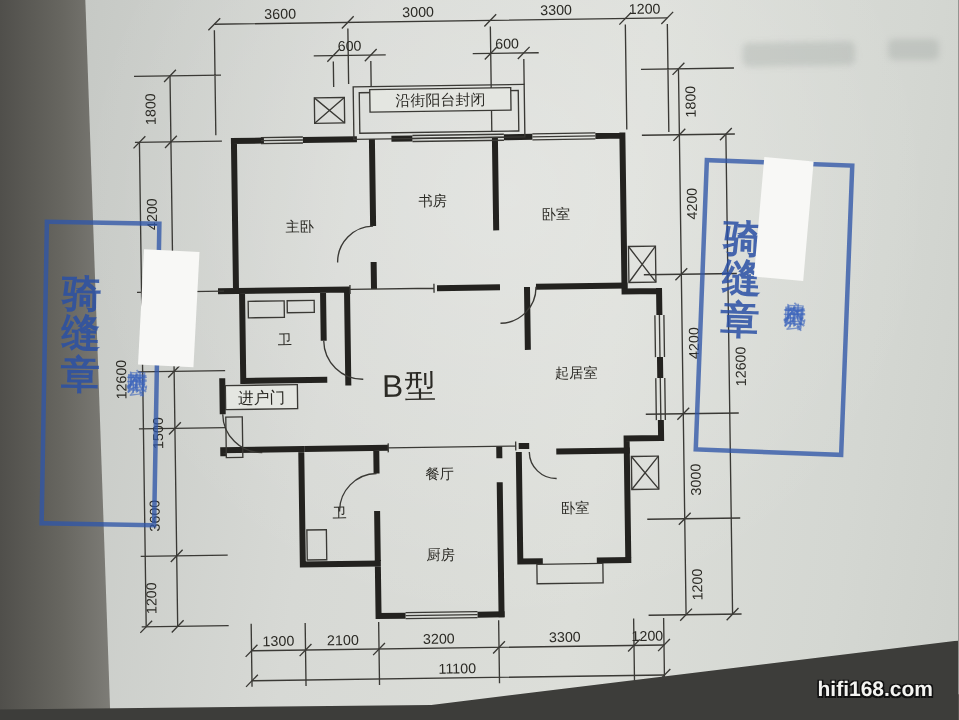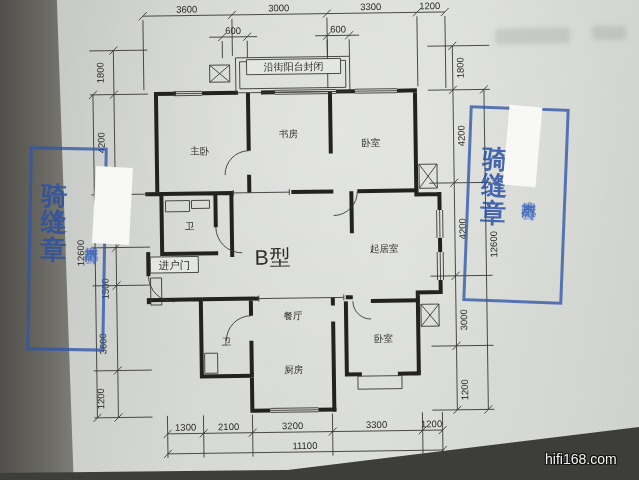--- a/index.html
+++ b/index.html
@@ -32,21 +32,21 @@
   .stamp{border:3px solid rgba(47,86,168,.78);z-index:20;}
   #stamp-left{left:28px;top:147px;width:72px;height:198px;transform:rotate(1deg);}
   #stamp-right{left:466px;top:107px;width:94px;height:190px;transform:rotate(2.2deg);}
   .sealtxt{position:absolute;writing-mode:vertical-rl;text-orientation:upright;
     font-size:26px;font-weight:600;color:rgba(42,80,165,.85);letter-spacing:26px;}
   .cotxt{position:absolute;writing-mode:vertical-rl;text-orientation:upright;
     font-size:14px;color:rgba(62,102,188,.60);letter-spacing:1px;}
   .censor{background:#f8f8f6;z-index:30;}
   #censor-left{left:94px;top:167px;width:37px;height:77px;transform:rotate(3deg);}
   #censor-right{left:506px;top:106px;width:33px;height:80px;transform:rotate(5deg);}
-  #watermark{left:545px;top:451px;z-index:50;font-weight:400;font-size:14px;color:#f4f4f1;
+  #watermark{left:545px;top:451px;z-index:50;font-weight:700;font-size:14px;color:#f4f4f1;
     text-shadow:-1px -1px 0 #111,1px -1px 0 #111,-1px 1px 0 #111,1px 1px 0 #111;}
 </style>
 </head>
 <body>
 
 <div id="bg-left" class="abs"></div>
 <div id="paper" class="abs"></div>
 <div class="abs smudge" style="left:495px;top:28px;width:75px;height:16px;transform:rotate(-1deg);"></div>
 <div class="abs smudge" style="left:592px;top:26px;width:34px;height:14px;"></div>
 

